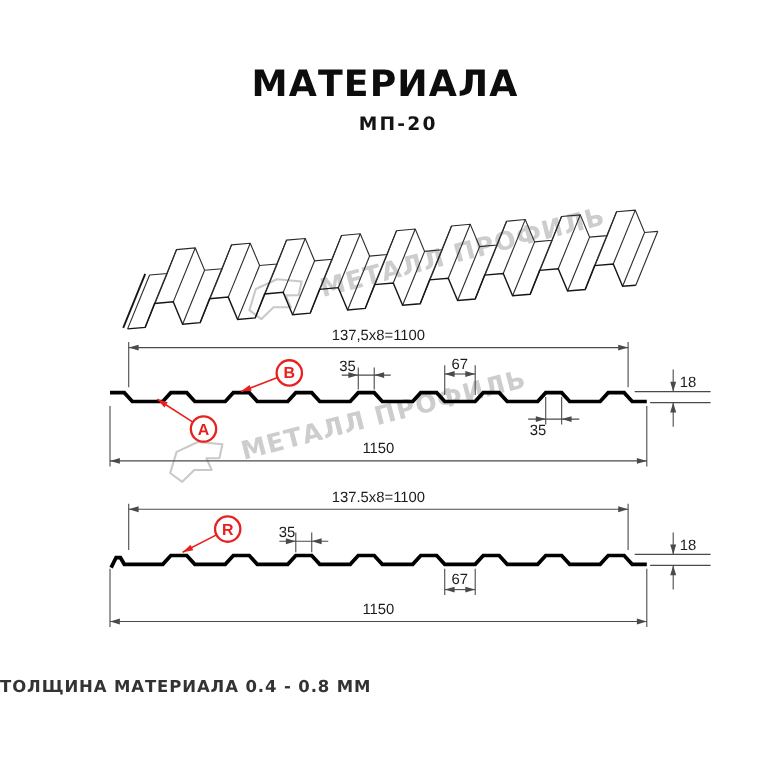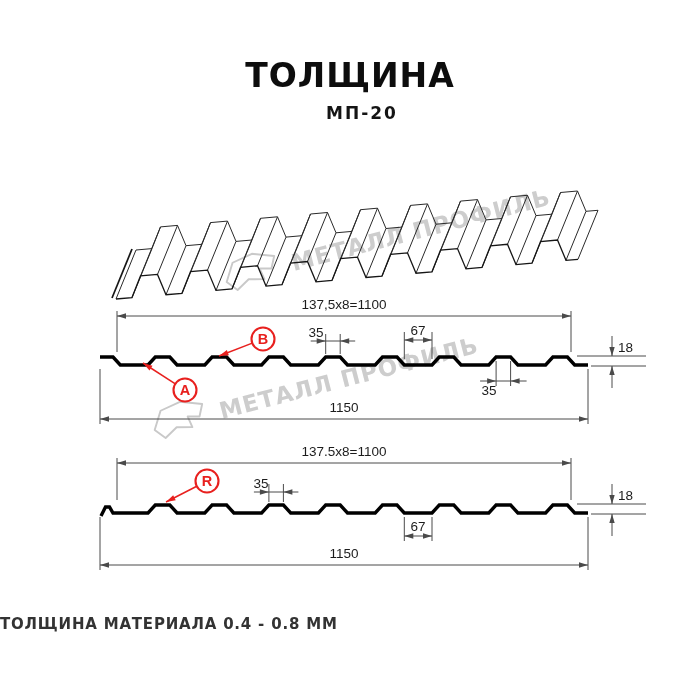--- a/index.html
+++ b/index.html
@@ -20,21 +20,21 @@
   .footer{position:absolute;left:0;top:615px;width:700px;text-align:left;z-index:3;
           font-family:"DejaVu Sans",sans-serif;font-weight:700;font-size:15px;
           letter-spacing:0.8px;color:#333333;}
 </style>
 </head>
 <body>
 
 <div class="page">
 
   <div class="header">
-    <div class="title">ТОЛЩИНА</div>
+    <div class="title">МАТЕРИАЛА</div>
     <div class="subtitle">МП-20</div>
   </div>
 
   <div class="wm" id="wm1">
     <svg width="62" height="42" viewBox="0 0 64 44">
       <path d="M3 24 L14 6 L36 2 L58 10 L52 22 L40 19 L42 31 L26 27 L12 35 Z" fill="none" stroke="#c9c9c9" stroke-width="2" stroke-linejoin="round"></path>
     </svg>
     <span class="wm-text">МЕТАЛЛ ПРОФИЛЬ</span>
   </div>
 

